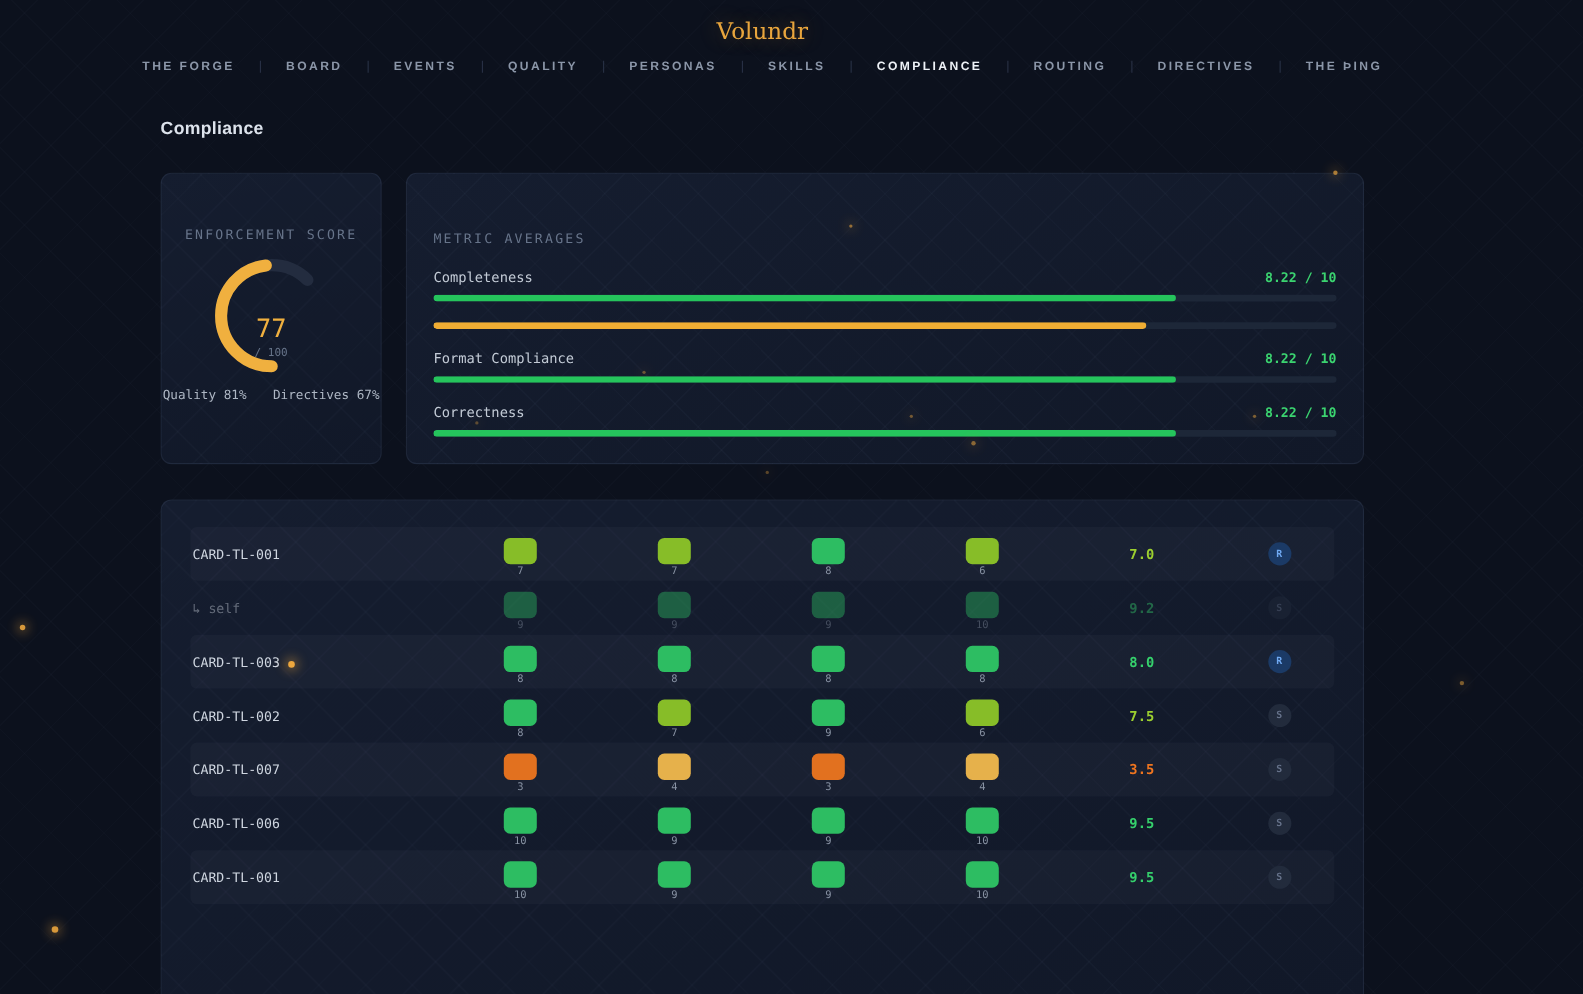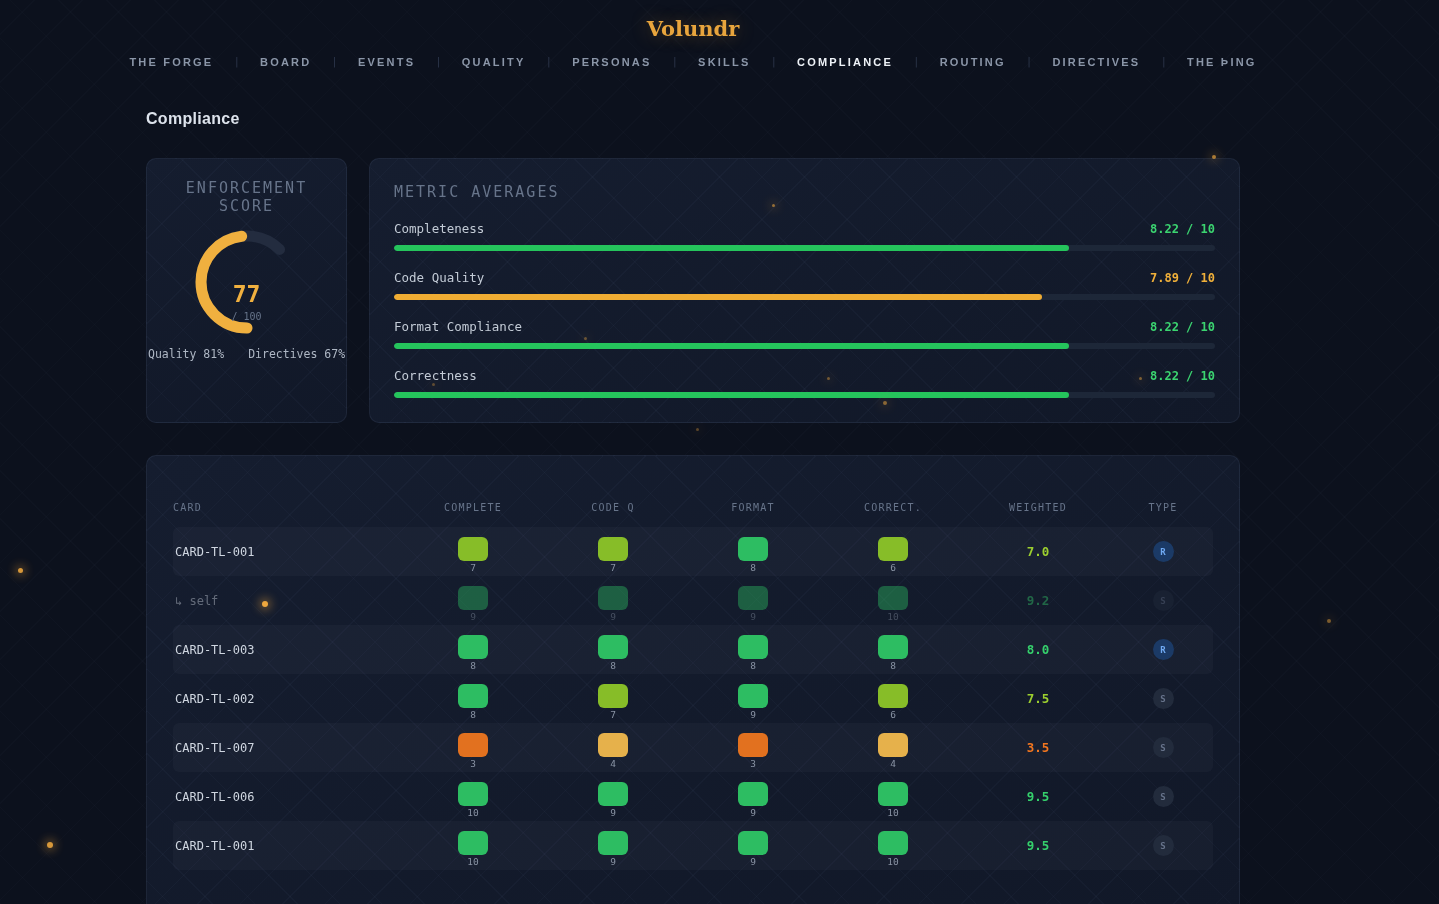--- a/index.html
+++ b/index.html
@@ -13,21 +13,21 @@
     color:#c5cdd9;
     position:relative;
   }
   .container { width:1094px; margin-left:146px; position:relative; }
 
   
   .brand { text-align:center; padding-top:16px; }
   .brand h1 {
     display:inline-block;
     font-family:"DejaVu Serif", serif;
-    font-weight:bold; font-size:21px; color:#e8a53d;
+    font-weight:normal; font-size:21px; color:#e8a53d;
     text-shadow:0 0 18px rgba(232,165,61,.35);
   }
   nav { margin-top:14px; display:flex; justify-content:center; align-items:center; }
   .nav-item {
     font-family:"Liberation Sans", sans-serif;
     font-size:11px; font-weight:600; letter-spacing:2.2px;
     color:#8b96a8; text-decoration:none; cursor:pointer; white-space:nowrap;
   }
   .nav-item.active { color:#eef2f7; font-weight:700; }
   .nav-div { color:#2b3449; margin:0 20px; font-size:11px; }
@@ -42,31 +42,31 @@
   .card {
     background:linear-gradient(160deg,#151d2f 0%,#111828 100%);
     background-image:
       repeating-linear-gradient(45deg, rgba(160,180,220,0.03) 0 1px, transparent 1px 30px),
       repeating-linear-gradient(-45deg, rgba(160,180,220,0.03) 0 1px, transparent 1px 30px),
       linear-gradient(160deg,#151d2f 0%,#111828 100%);
     border:1px solid rgba(135,155,195,0.10);
     border-radius:10px;
   }
   .card-title {
-    font-size:15px; letter-spacing:2px; color:#67748a; text-transform:uppercase;
+    font-size:12px; letter-spacing:2px; color:#67748a; text-transform:uppercase;margin-top:28px;
   }
 
   .top-row { display:flex; gap:22px; margin-top:30px; align-items:stretch; }
 
   
   .score-card { width:201px; min-height:195px; padding:20px 14px 18px; text-align:center; flex-shrink:0; }
   .gauge-wrap { position:relative; width:124px; height:112px; margin:10px auto 0; }
   .gauge-wrap svg { display:block; }
   .gauge-text { position:absolute; left:50%; top:58px; transform:translateX(-50%); text-align:center; width:100%; }
-  .gauge-score { font-size:23px; font-weight:bold; color:#f0b03f; line-height:1; }
+  .gauge-score { font-size:23px; font-weight:normal; color:#f0b03f; line-height:1; }
   .gauge-max { font-size:10px; color:#67748a; margin-top:5px; }
   .score-stats { margin-top:10px; display:flex; justify-content:center; gap:24px;
                  font-size:11.5px; color:#aeb7c4; white-space:nowrap; }
 
   
   .metrics-card { flex:1; padding:24px; }
   .metric-row { margin-top:19px; }
   .metric-row:first-of-type { margin-top:20px; }
   .metric-head { display:flex; justify-content:space-between; align-items:baseline; margin-bottom:9px; }
   .metric-label { font-size:12.5px; color:#c3cbd6; }
@@ -165,24 +165,20 @@
           <div class="metric-row">
             <div class="metric-head">
               <span class="metric-label">Completeness</span>
               <span class="metric-value" style="color: rgb(59, 212, 112);">8.22 / 10</span>
             </div>
             <div class="metric-track">
               <div class="metric-fill" style="width: 82.2%; background: rgb(37, 196, 92);"></div>
             </div>
           </div>
           <div class="metric-row">
-            <div class="metric-head">
-              <span class="metric-label">Code Quality</span>
-              <span class="metric-value" style="color: rgb(240, 176, 58);">7.89 / 10</span>
-            </div>
             <div class="metric-track">
               <div class="metric-fill" style="width: 78.9%; background: rgb(240, 173, 51);"></div>
             </div>
           </div>
           <div class="metric-row">
             <div class="metric-head">
               <span class="metric-label">Format Compliance</span>
               <span class="metric-value" style="color: rgb(59, 212, 112);">8.22 / 10</span>
             </div>
             <div class="metric-track">
@@ -197,29 +193,20 @@
             <div class="metric-track">
               <div class="metric-fill" style="width: 82.2%; background: rgb(37, 196, 92);"></div>
             </div>
           </div>
         </div>
     </section>
 
   </div>
 
   <section class="card heatmap-card">
-    <div class="grid-row hm-headers">
-        <span class="hm-col-h">CARD</span>
-        <span class="hm-col-h">COMPLETE</span>
-        <span class="hm-col-h">CODE Q</span>
-        <span class="hm-col-h">FORMAT</span>
-        <span class="hm-col-h">CORRECT.</span>
-        <span class="hm-col-h">WEIGHTED</span>
-        <span class="hm-col-h">TYPE</span>
-      </div>
     <div>
         <div class="grid-row hm-row alt">
           <span class="hm-card-id">CARD-TL-001</span>
           <div class="hm-cell">
             <div class="hm-square" style="background: rgb(135, 189, 40);"></div>
             <div class="hm-cell-num">7</div>
           </div>
           <div class="hm-cell">
             <div class="hm-square" style="background: rgb(135, 189, 40);"></div>
             <div class="hm-cell-num">7</div>

